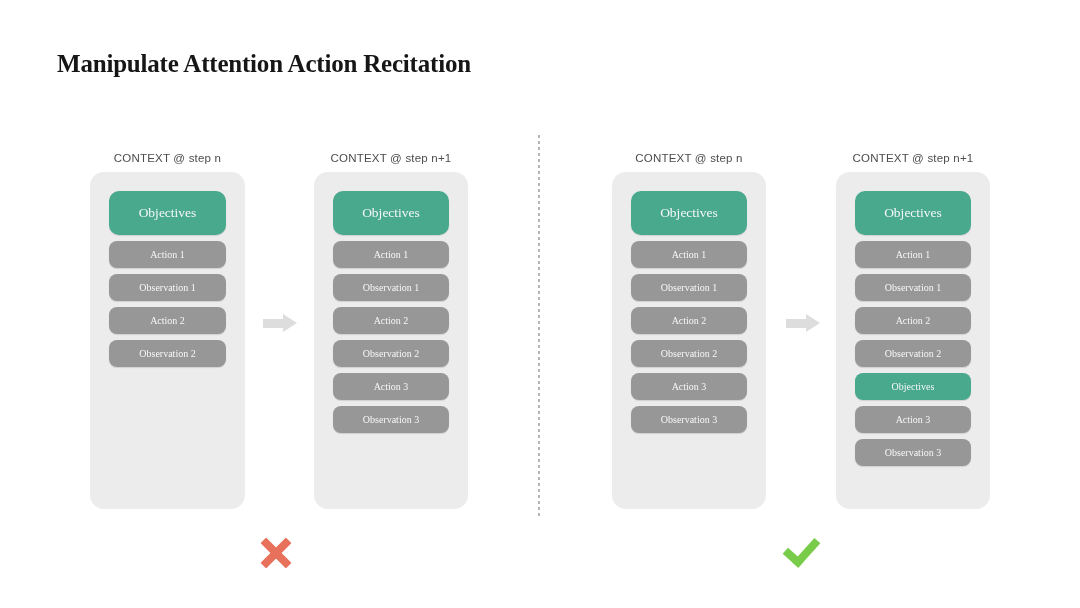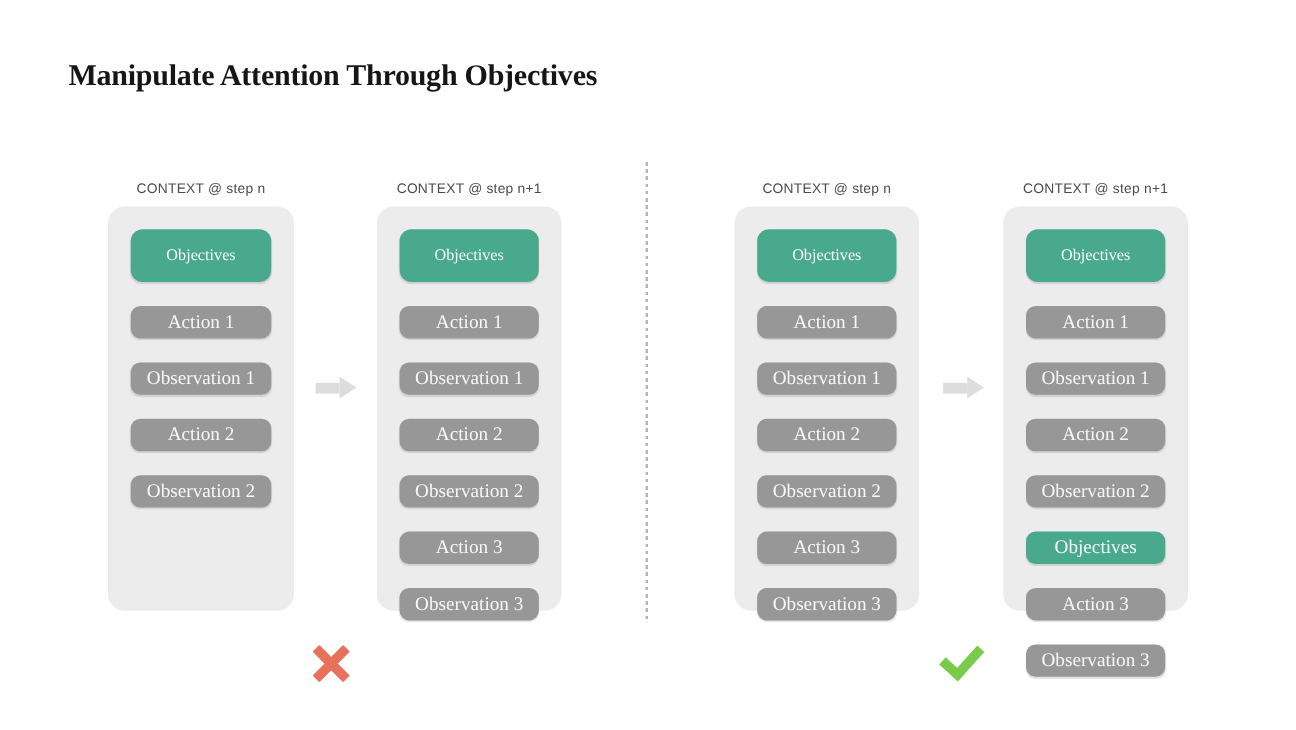--- a/index.html
+++ b/index.html
@@ -14,26 +14,26 @@
   }
   .panel { position:absolute; top:150px; }
   .panel-header {
     text-align:center; font-size:11.5px; color:#4c4c4c;
     height:16px; line-height:16px; margin-bottom:6px; letter-spacing:0.2px;
     white-space:nowrap;
   }
   .panel-body {
     background:var(--panel-bg,#ececec); border-radius:14px; height:337px;
     padding:19px; box-sizing:border-box;
-    display:flex; flex-direction:column; gap:20px;
+    display:flex; flex-direction:column; gap:6px;
   }
   .pill {
     flex:0 0 auto; height:27px; border-radius:8px;
     background:var(--step-gray,#979797); color:#f7f7f7;
-    font-family:"Liberation Serif", serif; font-size:16px;
+    font-family:"Liberation Serif", serif; font-size:10px;
     display:flex; align-items:center; justify-content:center;
     box-shadow:0 1px 1px rgba(0,0,0,0.12); white-space:nowrap;
   }
   .pill.objective { background:var(--objective-green,#48a98d); }
   .pill.large { height:44px; border-radius:10px; font-size:13.5px; }
   .arrow { position:absolute; top:314px; width:34px; height:19px; }
   .arrow .arrow-body {
     position:absolute; left:0; top:5px; width:20px; height:9px;
     background:var(--arrow-gray,#dddddd);
   }
@@ -61,21 +61,21 @@
     border-right:8px solid var(--check-green,#79cc4a);
     border-bottom:8px solid var(--check-green,#79cc4a);
     transform:rotate(42deg);
   }
 </style>
 </head>
 <body>
 
 <div class="canvas">
 
-  <div class="title">Manipulate Attention Through Objectives</div>
+  <div class="title">Manipulate Attention Action Recitation</div>
 
   <div class="panel" style="left:90px;width:155px;">
     <div class="panel-header">CONTEXT @ step n</div>
     <div class="panel-body">
         <div class="pill objective large">Objectives</div>
         <div class="pill step">Action 1</div>
         <div class="pill step">Observation 1</div>
         <div class="pill step">Action 2</div>
         <div class="pill step">Observation 2</div>
       </div>

